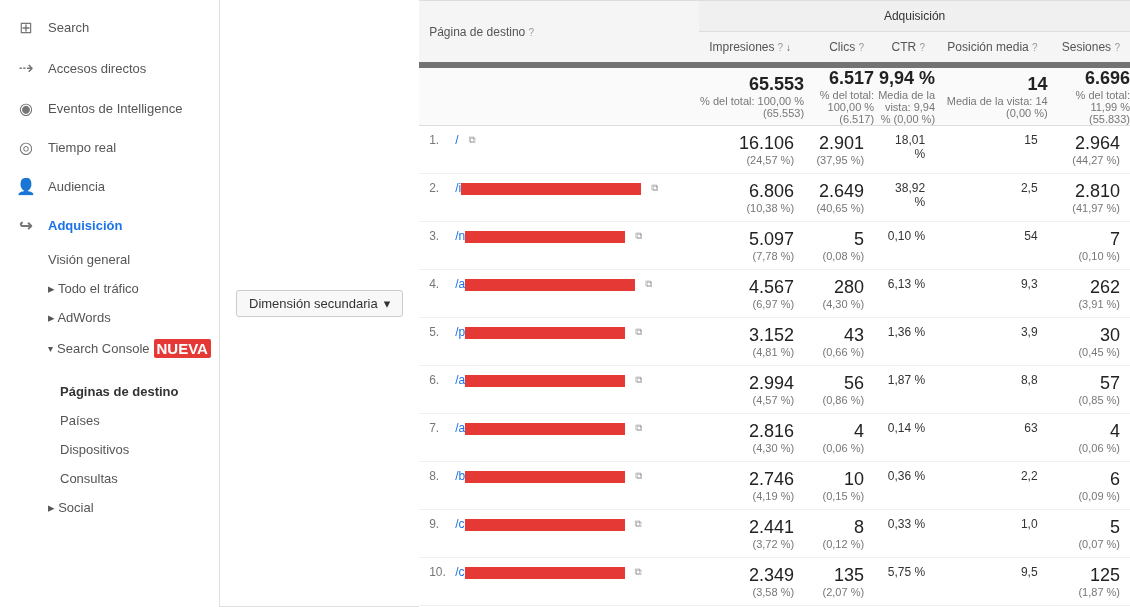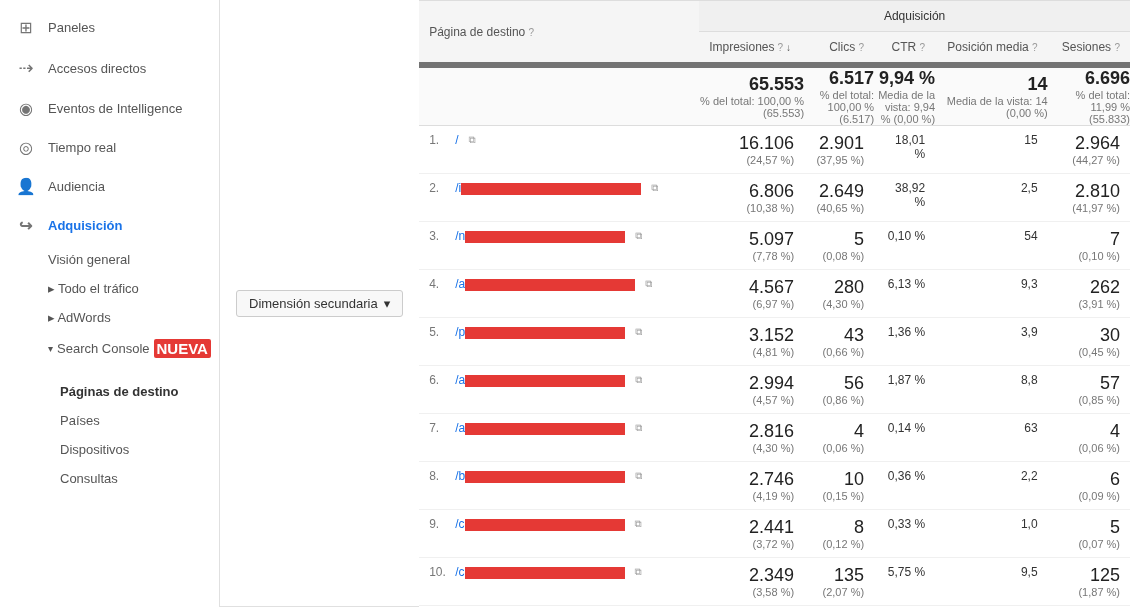--- a/index.html
+++ b/index.html
@@ -147,21 +147,21 @@
     .header-spacer {
       background: #f5f5f5;
     }
   </style>
 </head>
 <body>
 
 <nav class="sidebar">
   <div class="sidebar-item">
     <span class="sidebar-icon">⊞</span>
-    <span>Paneles</span>
+    <span>Search</span>
   </div>
   <div class="sidebar-item">
     <span class="sidebar-icon" style="font-size:18px;">⇢</span>
     <span>Accesos directos</span>
   </div>
   <div class="sidebar-item">
     <span class="sidebar-icon">◉</span>
     <span>Eventos de Intelligence</span>
   </div>
   <div class="sidebar-item">
@@ -197,20 +197,23 @@
       <span>Páginas de destino</span>
     </div>
     <div class="sidebar-sub-item" style="padding-left: 12px;">
       <span>Países</span>
     </div>
     <div class="sidebar-sub-item" style="padding-left: 12px;">
       <span>Dispositivos</span>
     </div>
     <div class="sidebar-sub-item" style="padding-left: 12px;">
       <span>Consultas</span>
+    </div>
+    <div class="sidebar-sub-item">
+      <span>▸ Social</span>
     </div>
   </div>
 </nav>
 
 <div class="main">
   <div class="toolbar">
     <button class="secondary-dimension-btn">
       <span>Dimensión secundaria</span>
       <span>▾</span>
     </button>

